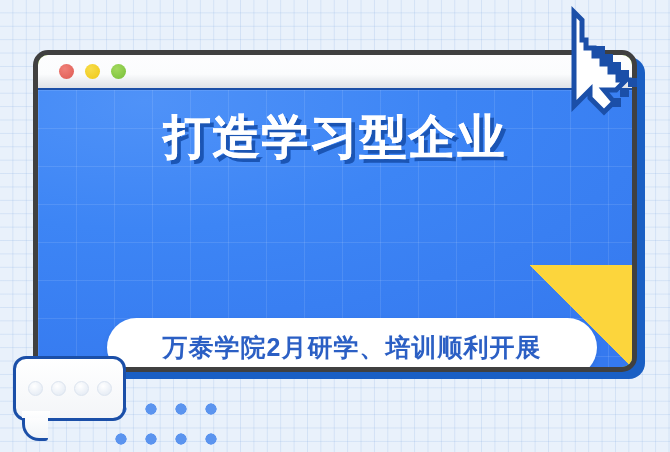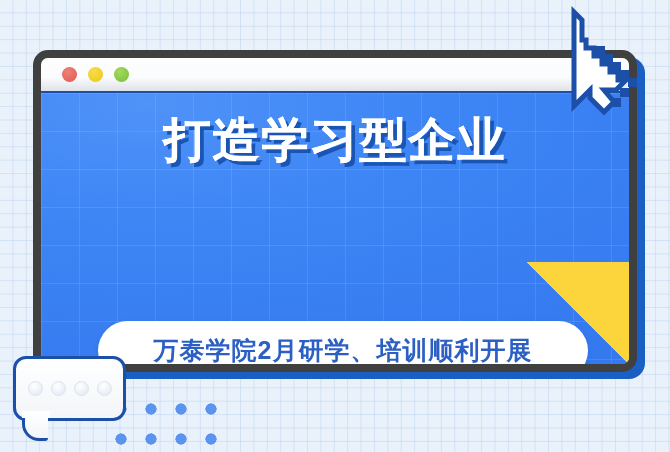--- a/index.html
+++ b/index.html
@@ -28,21 +28,21 @@
     background-size:30px 30px;
     background-position:2px 2px;
   }
   
   .card-shadow{
     position:absolute;left:41px;top:57px;width:604px;height:322px;
     background:#1a5fc4;border-radius:16px;
   }
   .card{
     position:absolute;left:33px;top:50px;width:604px;height:322px;
-    border:8px solid #404040;border-radius:15px;
+    border:5px solid #404040;border-radius:15px;
     background:#84cc16;overflow:hidden;
     box-sizing:border-box;
   }
   .titlebar{
     position:absolute;left:0;top:0;width:100%;height:33px;
     background:linear-gradient(to bottom,#fdfdfe 0%,#fbfcfd 58%,#eceef1 80%,#dfe2e7 100%);
     border-bottom:2px solid #1b4fa8;
     display:flex;align-items:center;
   }
   .dots{display:flex;gap:11px;margin-left:21px;}
@@ -73,21 +73,21 @@
   .headline{
     position:absolute;left:0;right:0;top:16px;text-align:center;
     color:#ffffff;font-weight:bold;letter-spacing:2px;
     font-size:47px;line-height:1.33;
     text-shadow:4px 4px 0 #1b55b4;
     -webkit-text-stroke:0.5px #ffffff;
   }
   .headline div{white-space:nowrap;}
   
   .pill{
-    position:absolute;left:57px;top:228px;width:490px;height:59px;
+    position:absolute;left:69px;top:228px;width:490px;height:59px;
     background:#ffffff;border-radius:30px;
     display:flex;align-items:center;justify-content:center;
     box-shadow:0 2px 5px rgba(10,50,120,.12);
   }
   .pill span{
     color:#2b5fc4;font-weight:bold;font-size:25px;letter-spacing:1px;
     white-space:nowrap;
   }
   
   .bubble-wrap{position:absolute;left:13px;top:356px;width:113px;height:85px;}

